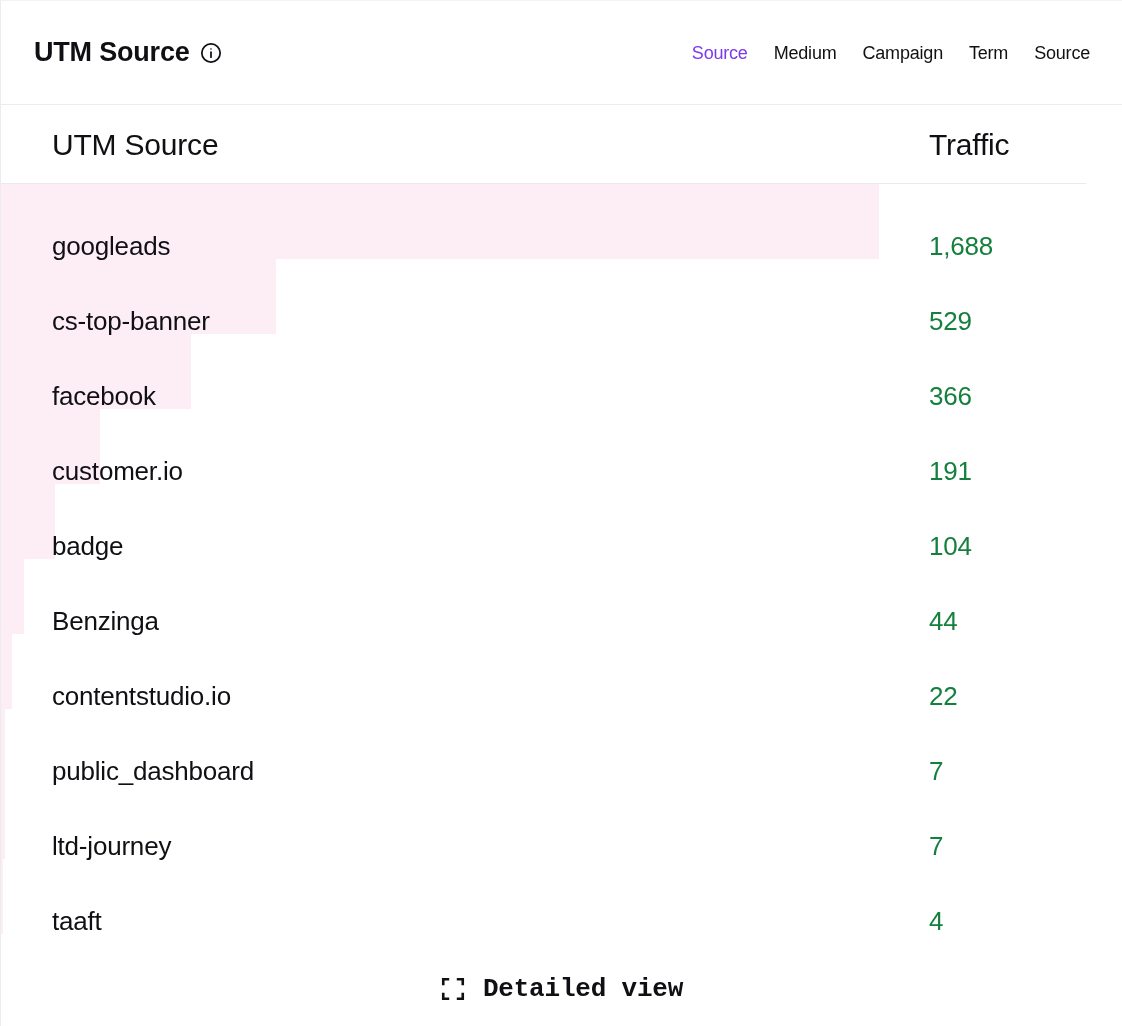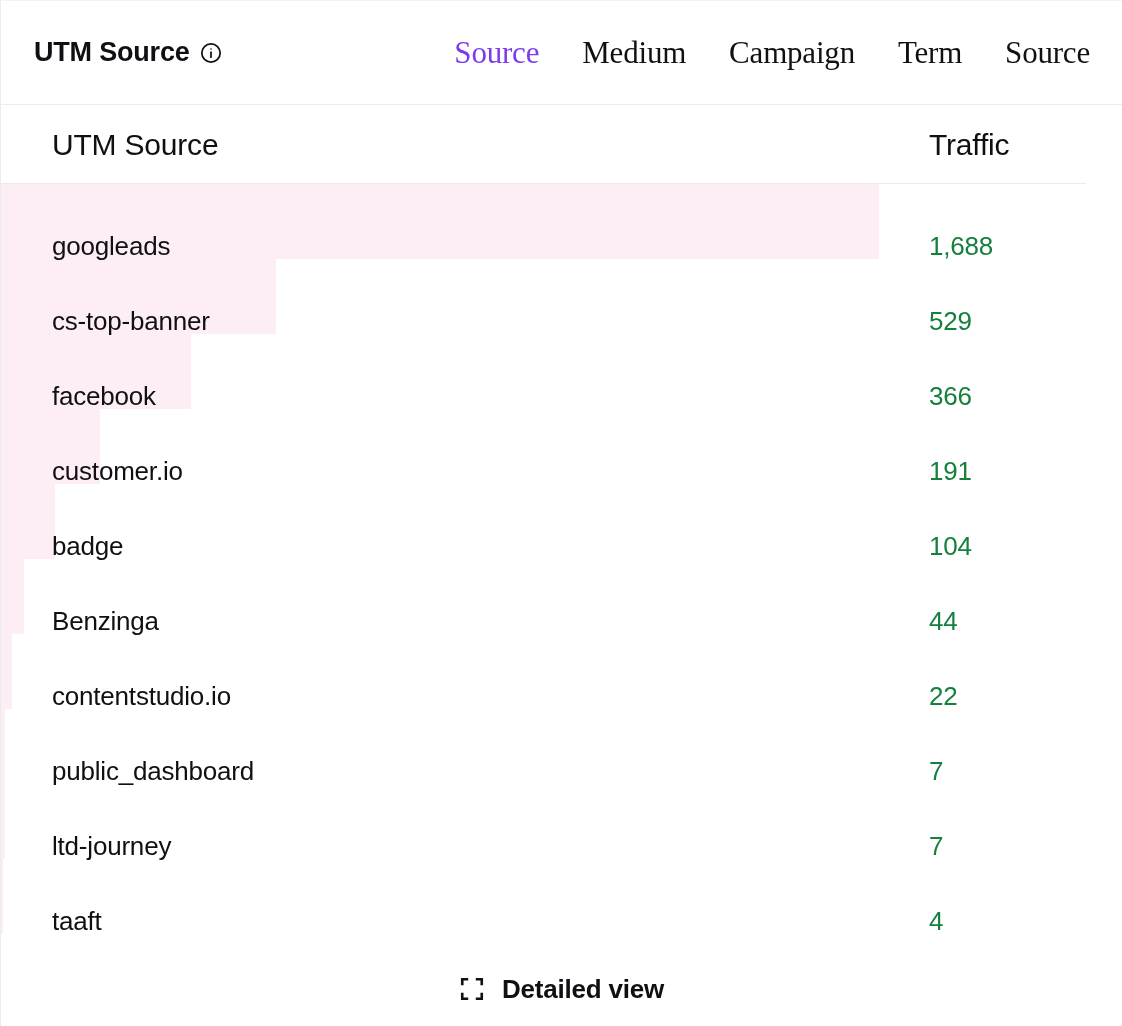--- a/index.html
+++ b/index.html
@@ -57,31 +57,30 @@
     flex: 0 0 22px;
   }
 
   .tabs {
     display: flex;
     align-items: center;
     gap: 26px;
   }
 
   .tab {
-    font-size: 31px;
+    font-size: 18px;
     font-weight: 400;
     color: #111114;
     line-height: 1;
     letter-spacing: -0.2px;
     cursor: pointer;
     background: none;
     border: none;
-    font-family: Liberation Serif, serif;
+    font-family: Liberation Sans, sans-serif;
     padding: 0;
-    margin-left: 17px;
   }
 
   .tab.active {
     color: #7c3aed;
   }
 
   
   .table {
     flex: 1 1 auto;
     display: flex;
@@ -172,21 +171,21 @@
     justify-content: center;
     padding-top: 18px;
   }
 
   .detailed-view-button {
     display: flex;
     gap: 17px;
     background: none;
     border: none;
     cursor: pointer;
-    font-family: Liberation Sans, sans-serif;
+    font-family: Liberation Mono, monospace;
     padding: 6px 10px;
   }
 
   .expand-icon {
     width: 26px;
     height: 26px;
     display: block;
     color: #101014;
     flex: 0 0 26px;
   }

